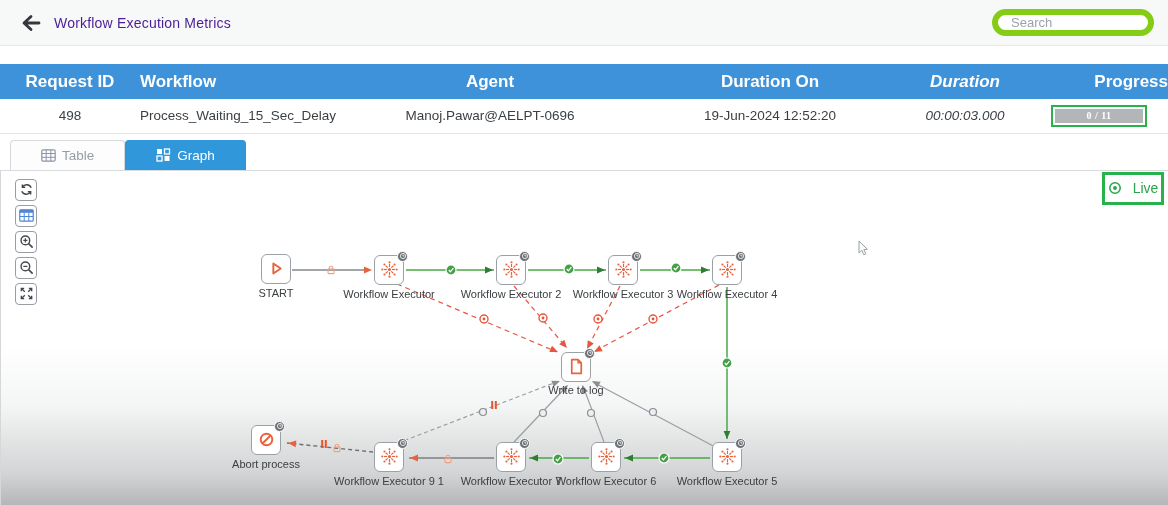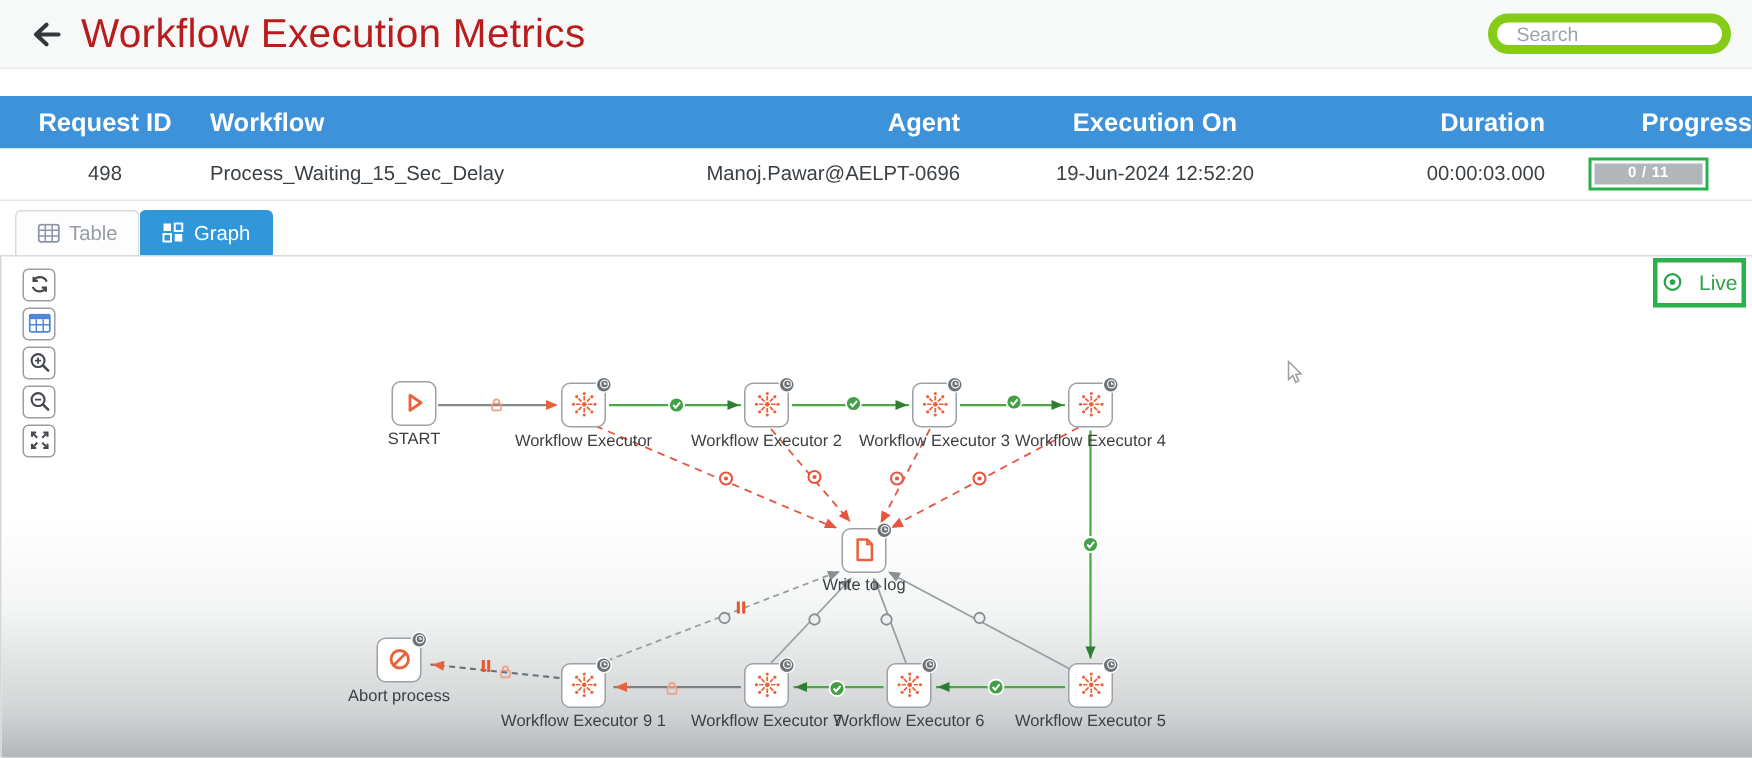--- a/index.html
+++ b/index.html
@@ -1,43 +1,43 @@
 <!DOCTYPE html>
 <html><head>
 <meta charset="utf-8">
 <style>
   * { margin:0; padding:0; box-sizing:border-box; }
   html,body { width:1168px; height:505px; overflow:hidden; font-family:"Liberation Sans", sans-serif; background:#fff; }
 
   
   .top-header { height:46px; background:#f7f8f8; border-bottom:1px solid #e7e9eb; display:flex; align-items:center; padding:0 14px 0 16px; }
   .back-btn { width:30px; height:30px; display:flex; align-items:center; justify-content:center; cursor:pointer; margin-right:8px; }
-  .page-title { font-size:27px; color:#b91c1c; font-weight:500; letter-spacing:0.2px; }
+  .page-title { font-size:14px; color:#4c1d95; font-weight:500; letter-spacing:0.2px; }
   .spacer { flex:1; }
   .search-pill { width:162px; height:27px; background:#fff; border:6px solid #84cc16; border-radius:14px; display:flex; align-items:center; padding:0 10px 0 13px; }
   .search-pill input { border:none; outline:none; flex:1; font-size:13px; color:#3c4043; font-family:"Liberation Sans",sans-serif; background:transparent; }
   .search-pill input::placeholder { color:#9aa2ab; }
 
   
   .req-table { width:100%; border-collapse:collapse; margin-top:18px; table-layout:fixed; }
   .req-table th { background:#3e92da; color:#fff; font-size:17px; font-weight:bold; height:35px; }
   .req-table td { background:#fff; color:#3a3f44; font-size:13.5px; height:34px; border-bottom:1px solid #e4e7e9; }
   .col-request { width:140px; text-align:center; }
   .col-workflow { width:200px; text-align:left; }
-  .col-agent { width:300px; text-align:right; }
+  .col-agent { width:300px; text-align:center; }
   .col-submitted { width:260px; text-align:center; }
-  .col-duration { width:130px; text-align:right; }
+  .col-duration { width:130px; text-align:center;font-style:italic; }
   .col-progress { width:138px; text-align:right; }
-  .progress-outer { width:80px; margin:0 auto; border:2px solid #28b24b; padding:2px; background:#fff; }
+  .progress-outer { width:96px; margin:0 auto; border:2px solid #28b24b; padding:2px; background:#fff;font-family:Liberation Serif, serif; }
   .progress-bar { background:#b3b6b8; height:14px; display:flex; align-items:center; justify-content:center; }
   .progress-bar span { color:#fff; font-size:10px; font-weight:bold; letter-spacing:0.5px; }
 
   
   .tabs { display:flex; align-items:flex-end; padding-left:10px; margin-top:5px; height:31px; }
-  .tab { display:flex; align-items:center; gap:6px; height:30px; padding:0 14px; font-size:13.5px; border-radius:4px 4px 0 0; cursor:pointer; }
+  .tab { display:flex; align-items:center; gap:6px; height:30px; padding:0 30px; font-size:13.5px; border-radius:4px 4px 0 0; cursor:pointer; }
   .tab-inactive { background:#fdfdfd; border:1px solid #d7dadd; border-bottom:none; color:#969da5; }
   .tab-active { background:#2f97da; color:#fff; border:1px solid #2f97da; border-bottom:none; position:relative; z-index:2; }
 
   
   .graph-panel { position:relative; height:337px; border-top:1px solid #d8dbde; border-left:1px solid #d5d7d9;
     background:linear-gradient(180deg,#ffffff 0%,#ffffff 52%,#f4f5f5 70%,#d2d4d5 90%,#b2b4b5 100%); }
   .gtoolbar { position:absolute; left:14px; top:8px; display:flex; flex-direction:column; gap:4px; z-index:5; }
   .gbtn { width:22px; height:22px; background:#fff; border:1.5px solid #989ea4; border-radius:4px; display:flex; align-items:center; justify-content:center; cursor:pointer; }
   .live-btn { position:absolute; right:4px; top:1px; width:62px; height:33px; background:#fff; border:3px solid #28b24b; display:flex; align-items:center; justify-content:center; gap:11px; cursor:pointer; z-index:5; }
   .live-btn .lbl { color:#2aa44a; font-size:14px; }
@@ -108,21 +108,21 @@
     </svg>
   </div>
 </div>
 
 <table class="req-table">
   <thead>
     <tr>
       <th class="col-request">Request ID</th>
       <th class="col-workflow">Workflow</th>
       <th class="col-agent">Agent</th>
-      <th class="col-submitted">Execution On</th>
+      <th class="col-submitted">Duration On</th>
       <th class="col-duration">Duration</th>
       <th class="col-progress">Progress</th>
     </tr>
   </thead>
   <tbody>
     <tr>
       <td class="col-request">498</td>
       <td class="col-workflow">Process_Waiting_15_Sec_Delay</td>
       <td class="col-agent">Manoj.Pawar@AELPT-0696</td>
       <td class="col-submitted">19-Jun-2024 12:52:20</td>

